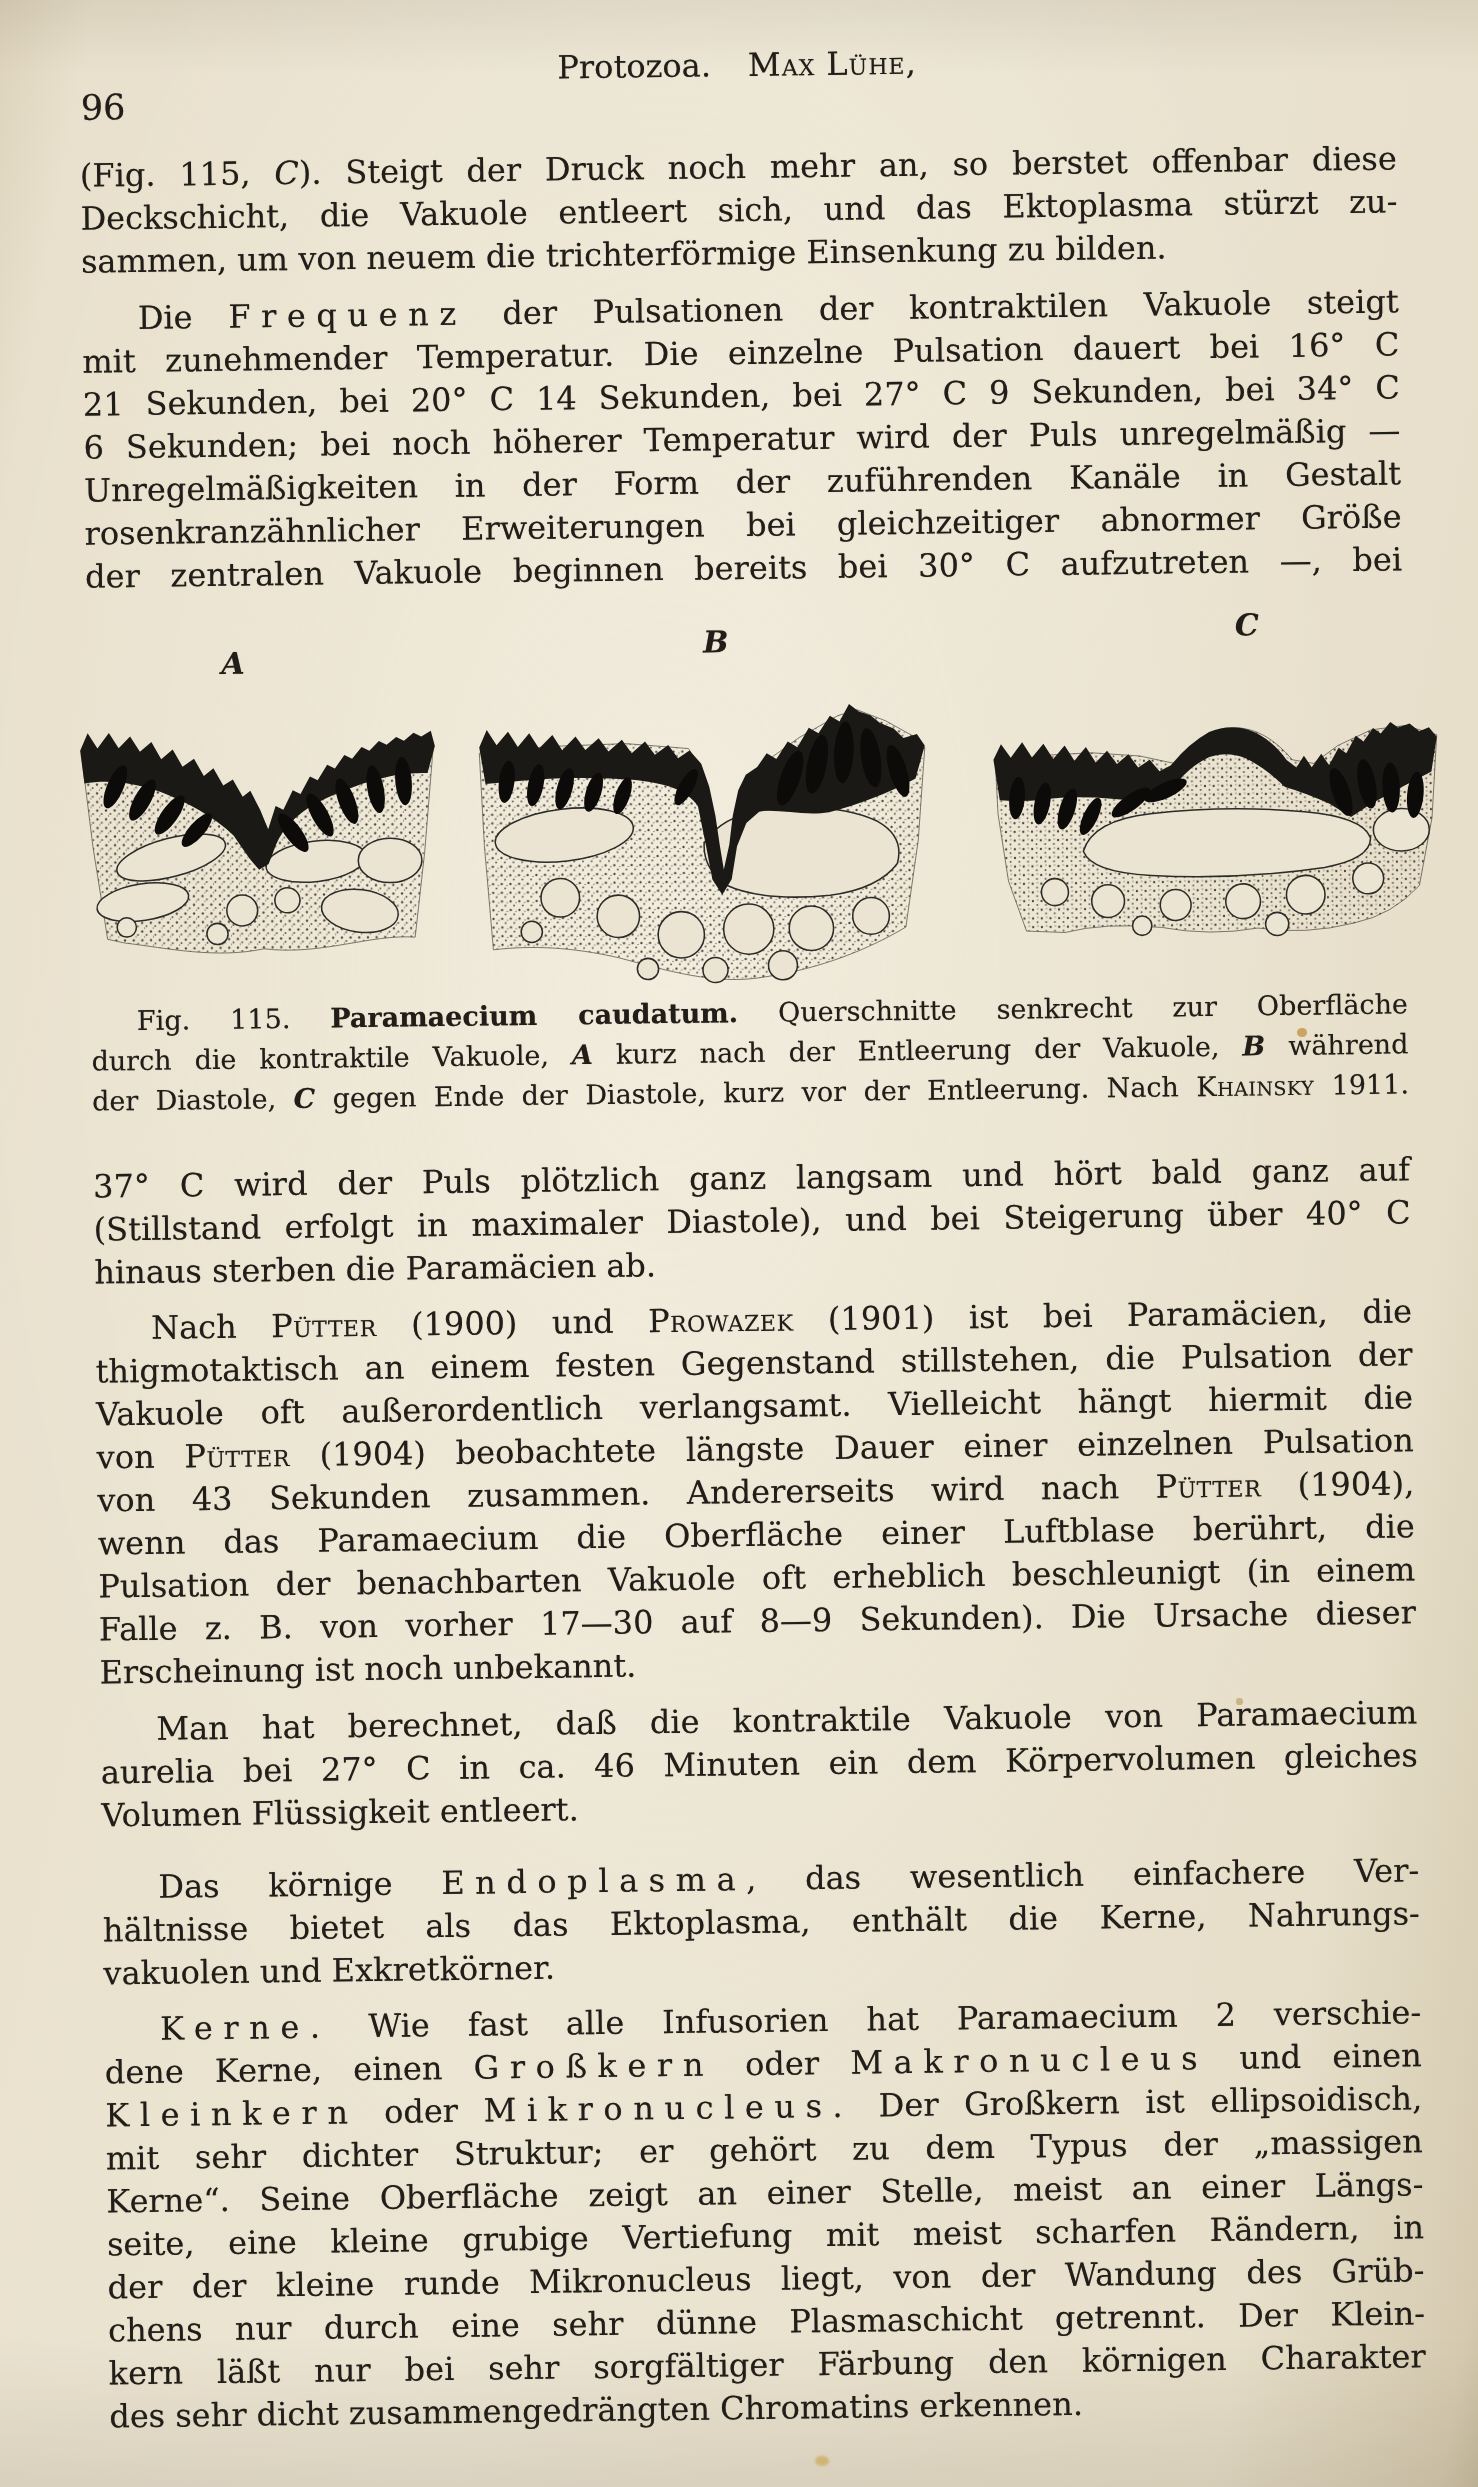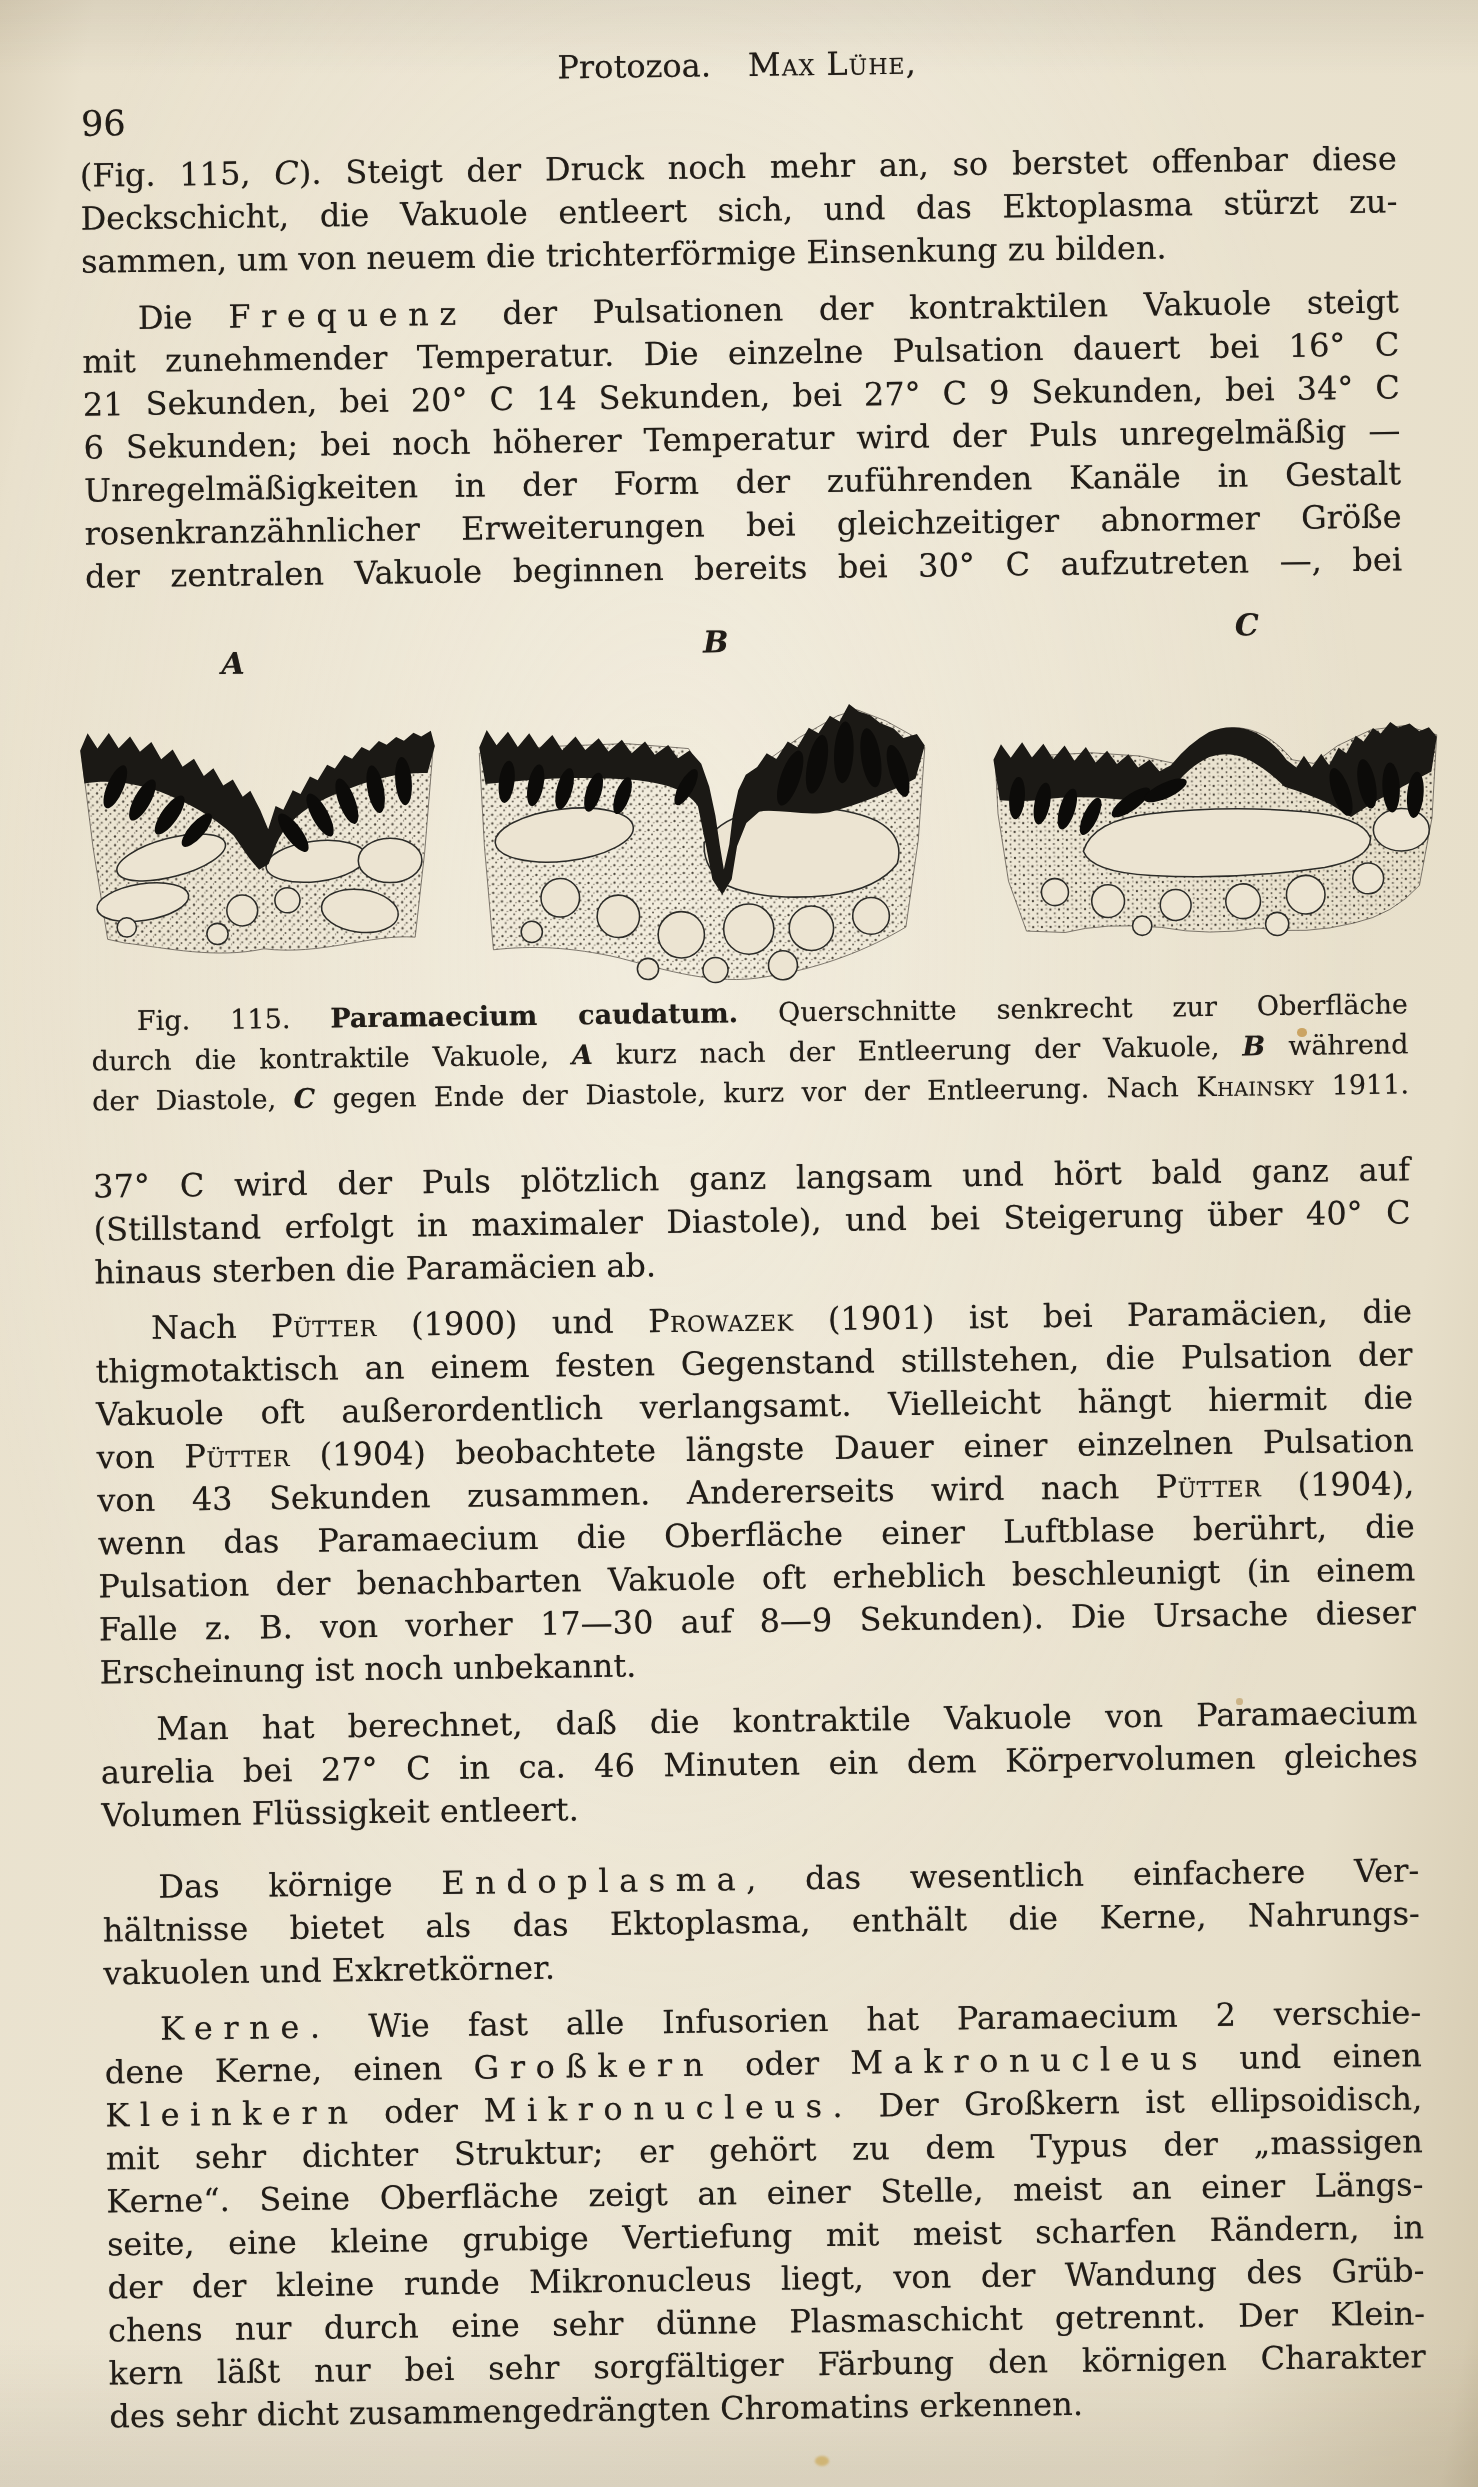--- a/index.html
+++ b/index.html
@@ -13,21 +13,21 @@
       linear-gradient(100deg, #ddd3bc 0%, #e9e1cd 5%, #ece5d3 45%, #e7dfca 86%, #d6cbb1 98%, #c9bda1 100%);
   }
   .page{position:relative;width:1479px;height:2487px;overflow:hidden;}
   .text-col{
     position:absolute;left:92px;top:0;width:1317px;
     transform:rotate(-0.75deg);transform-origin:50% 45%;
     text-shadow:0 0 0.7px rgba(40,32,24,0.55);
   }
   .running-head{position:relative;text-align:center;padding-top:46px;font-size:32px;height:44px;}
   .running-head .author{font-variant:small-caps;margin-left:37px;letter-spacing:1px;}
-  .page-number{position:absolute;left:1.9px;top:79px;font-size:35px;margin-top:16px;}
+  .page-number{position:absolute;left:1.9px;top:79px;font-size:35px;}
   .para{font-size:32px;line-height:43px;}
   .tline{text-align:justify;text-align-last:justify;}
   .tline.endline{text-align-last:left;}
   .tline.ind{padding-left:56px;}
   .it{font-style:italic;}
   .bd{font-weight:bold;}
   .sc{font-variant:small-caps;letter-spacing:0.5px;}
   .ls{letter-spacing:0.33em;}
   .para.p1{margin-top:56px;}
   .para.p2{margin-top:13.5px;}

